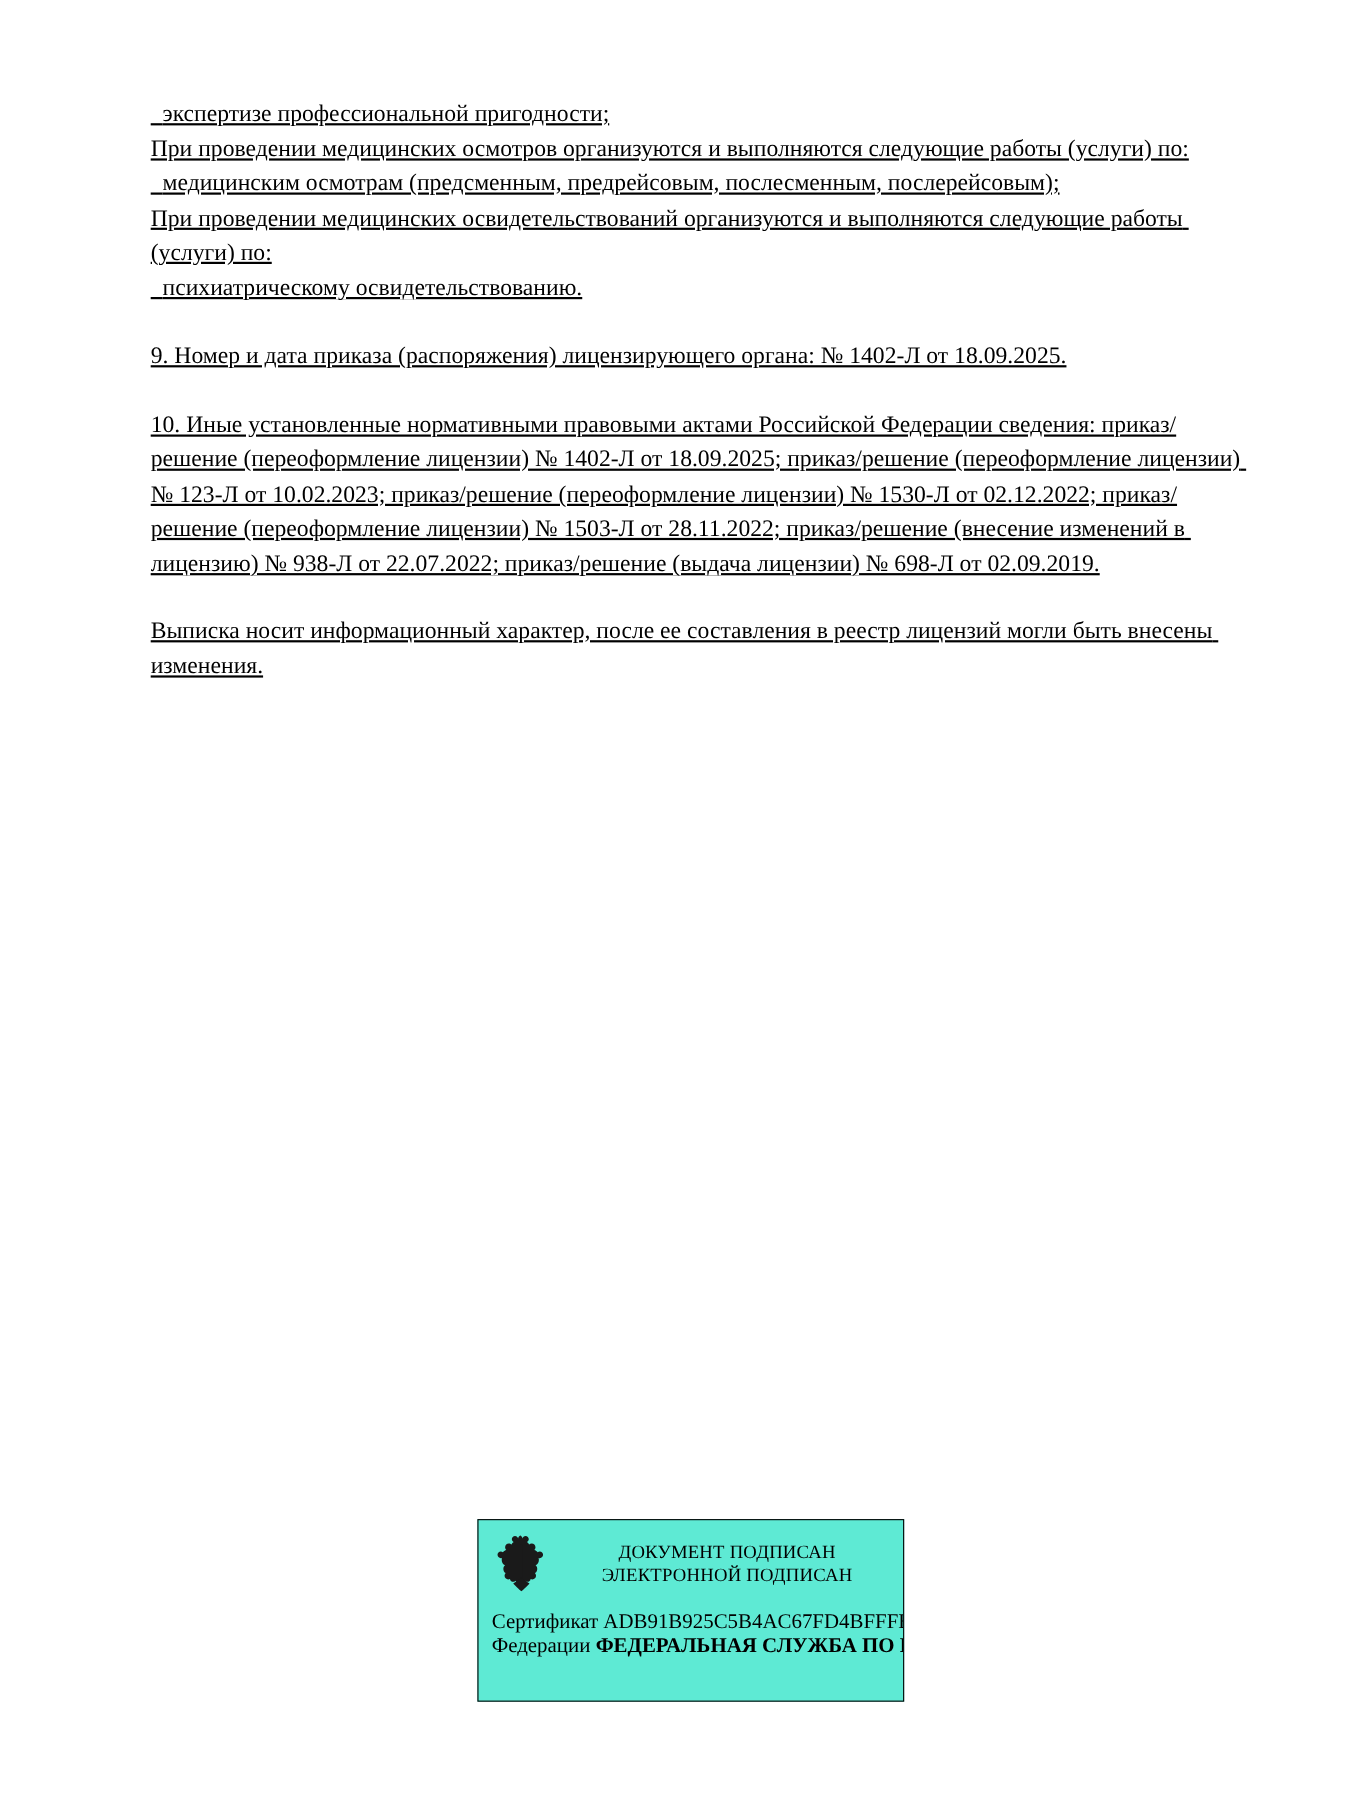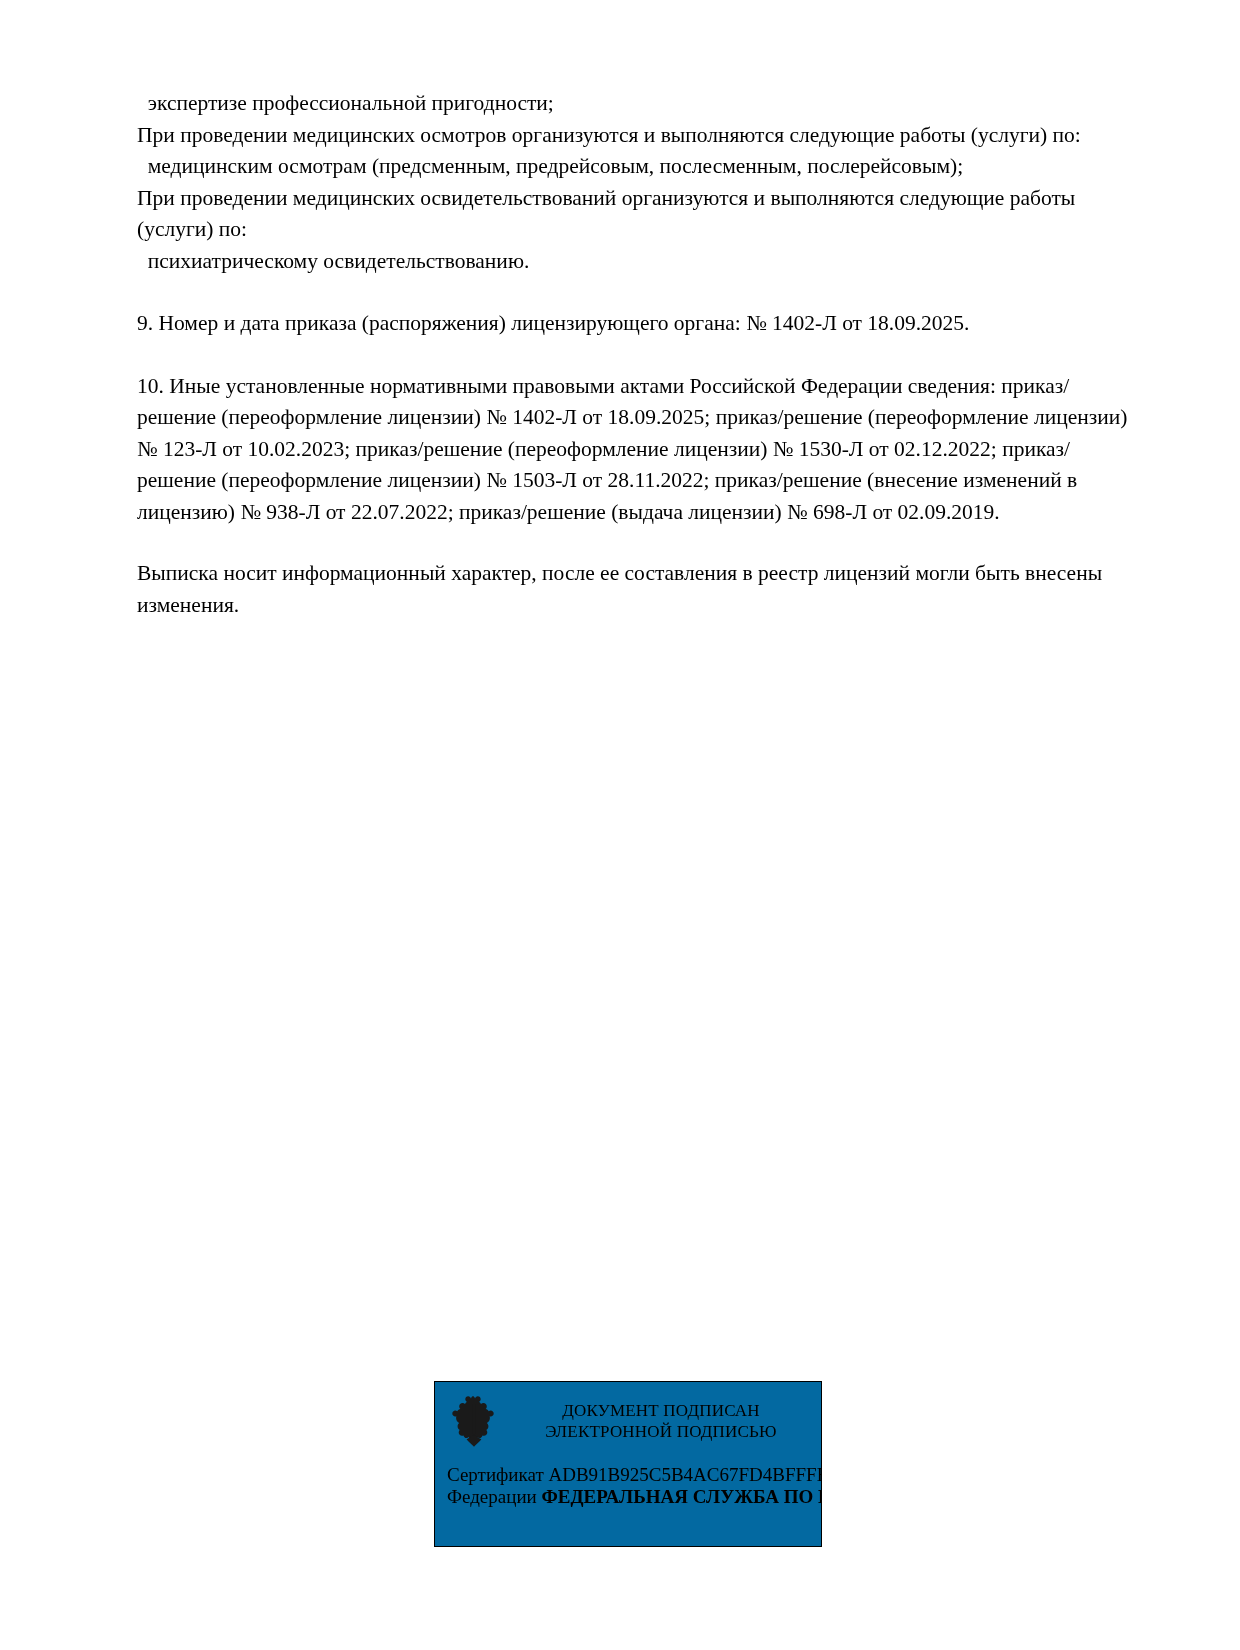--- a/index.html
+++ b/index.html
@@ -14,20 +14,21 @@
     background: #ffffff;
     font-family: "Liberation Serif", "DejaVu Serif", serif;
     color: #000000;
     overflow: hidden;
   }
   .doc-body {
     position: absolute;
     left: 137px;
     top: 88px;
     width: 1000px;
+    text-decoration: underline;
   }
   .para {
     font-size: 21.5px;
     line-height: 31.5px;
     text-align: left;
     margin: 0;
     white-space: pre-wrap;
   }
   .gap-lg {
     height: 31px;
@@ -35,21 +36,21 @@
   .gap-md {
     height: 30px;
   }
   .stamp {
     position: absolute;
     left: 434px;
     top: 1381px;
     width: 388px;
     height: 166px;
     border: 1.5px solid #000000;
-    background: #0369a1;
+    background: #5eead4;
     box-sizing: border-box;
   }
   .stamp-top {
     display: flex;
     flex-direction: row;
     align-items: center;
     height: 78px;
     padding-left: 10px;
   }
   .emblem {
@@ -107,21 +108,21 @@
         <svg viewBox="0 0 58 62" width="58" height="62" aria-hidden="true">
           <g fill="#1a1a1a">
             <path d="M29 6c-1.6 0-2.8 1.1-3 2.6-.3-1.3-1.4-2.3-2.8-2.3-1.6 0-2.9 1.3-2.9 2.9 0 1.2.7 2.2 1.7 2.6-.9.5-1.6 1.3-2 2.3-.6-.6-1.5-1-2.4-1-1.9 0-3.4 1.5-3.4 3.4 0 1 .4 1.9 1.1 2.5-1.3.3-2.4 1.1-3.1 2.2-.5-.4-1.2-.7-1.9-.7-1.7 0-3 1.4-3 3s1.3 3 3 3c.4 0 .8-.1 1.1-.2-.2.6-.3 1.2-.3 1.8 0 2.1 1.2 4 3 4.9-.9.8-1.5 2-1.5 3.3 0 1.6.8 3 2.1 3.8-.6.6-1 1.4-1 2.4 0 1.8 1.5 3.3 3.3 3.3.6 0 1.1-.1 1.6-.4.2 1.5 1.4 2.6 2.9 2.6.9 0 1.7-.4 2.2-1 .5 1.3 1.8 2.2 3.2 2.2h2.2c1.5 0 2.7-.9 3.2-2.2.5.6 1.3 1 2.2 1 1.5 0 2.7-1.1 2.9-2.6.5.3 1 .4 1.6.4 1.8 0 3.3-1.5 3.3-3.3 0-1-.4-1.8-1-2.4 1.3-.8 2.1-2.2 2.1-3.8 0-1.3-.6-2.5-1.5-3.3 1.8-.9 3-2.8 3-4.9 0-.6-.1-1.2-.3-1.8.3.1.7.2 1.1.2 1.7 0 3-1.4 3-3s-1.3-3-3-3c-.7 0-1.4.3-1.9.7-.7-1.1-1.8-1.9-3.1-2.2.7-.6 1.1-1.5 1.1-2.5 0-1.9-1.5-3.4-3.4-3.4-.9 0-1.8.4-2.4 1-.4-1-1.1-1.8-2-2.3 1-.4 1.7-1.4 1.7-2.6 0-1.6-1.3-2.9-2.9-2.9-1.4 0-2.5 1-2.8 2.3-.2-1.5-1.4-2.6-3-2.6z"></path>
             <path d="M29 44.5c-3.5 2.6-7.4 5-7.4 5s3.4 3.6 7.4 7.2c4-3.6 7.4-7.2 7.4-7.2s-3.9-2.4-7.4-5z"></path>
             <rect x="27.8" y="14" width="2.4" height="30"></rect>
           </g>
         </svg>
       </div>
       <div class="stamp-title">
         <div>ДОКУМЕНТ ПОДПИСАН</div>
-        <div>ЭЛЕКТРОННОЙ ПОДПИСЬЮ</div>
+        <div>ЭЛЕКТРОННОЙ ПОДПИСАН</div>
       </div>
     </div>
     <div class="stamp-lines">
       <div class="stamp-line">
         <span>Сертификат</span>
         <span>ADB91B925C5B4AC67FD4BFFFEDC463AE</span>
       </div>
       <div class="stamp-line">
         <span>Федерации</span>
         <b>ФЕДЕРАЛЬНАЯ СЛУЖБА ПО НАДЗОРУ В СФ</b>

